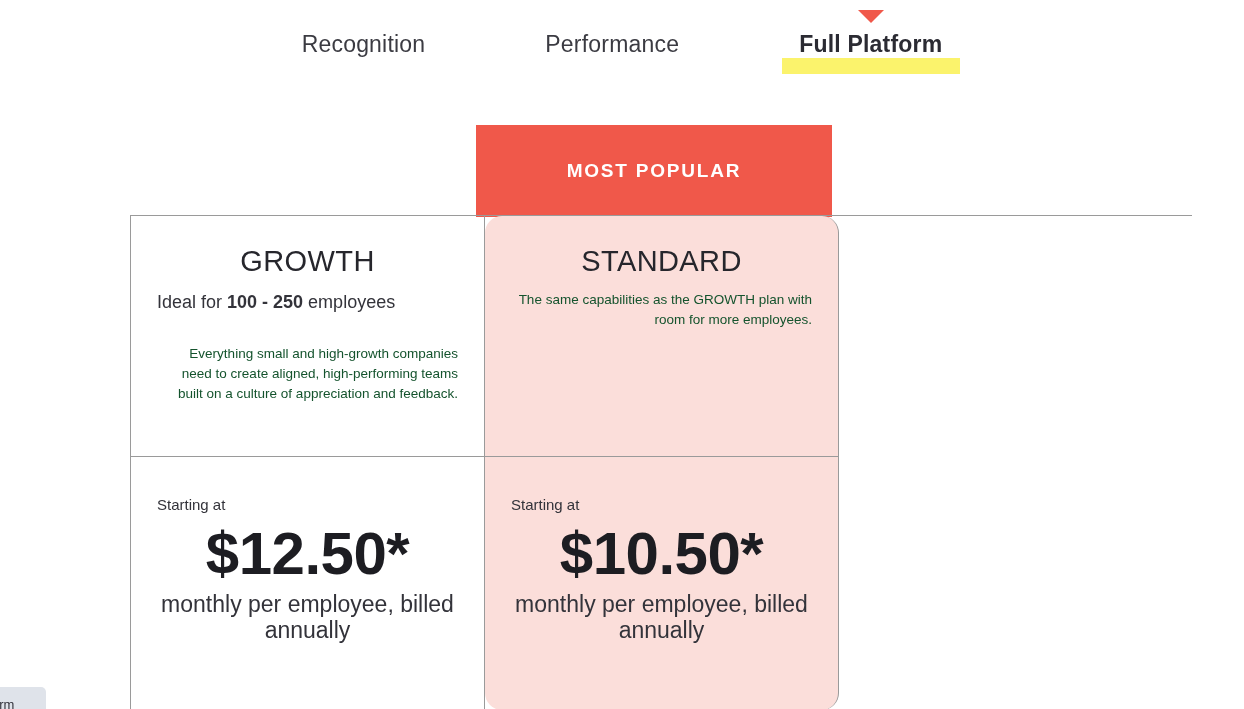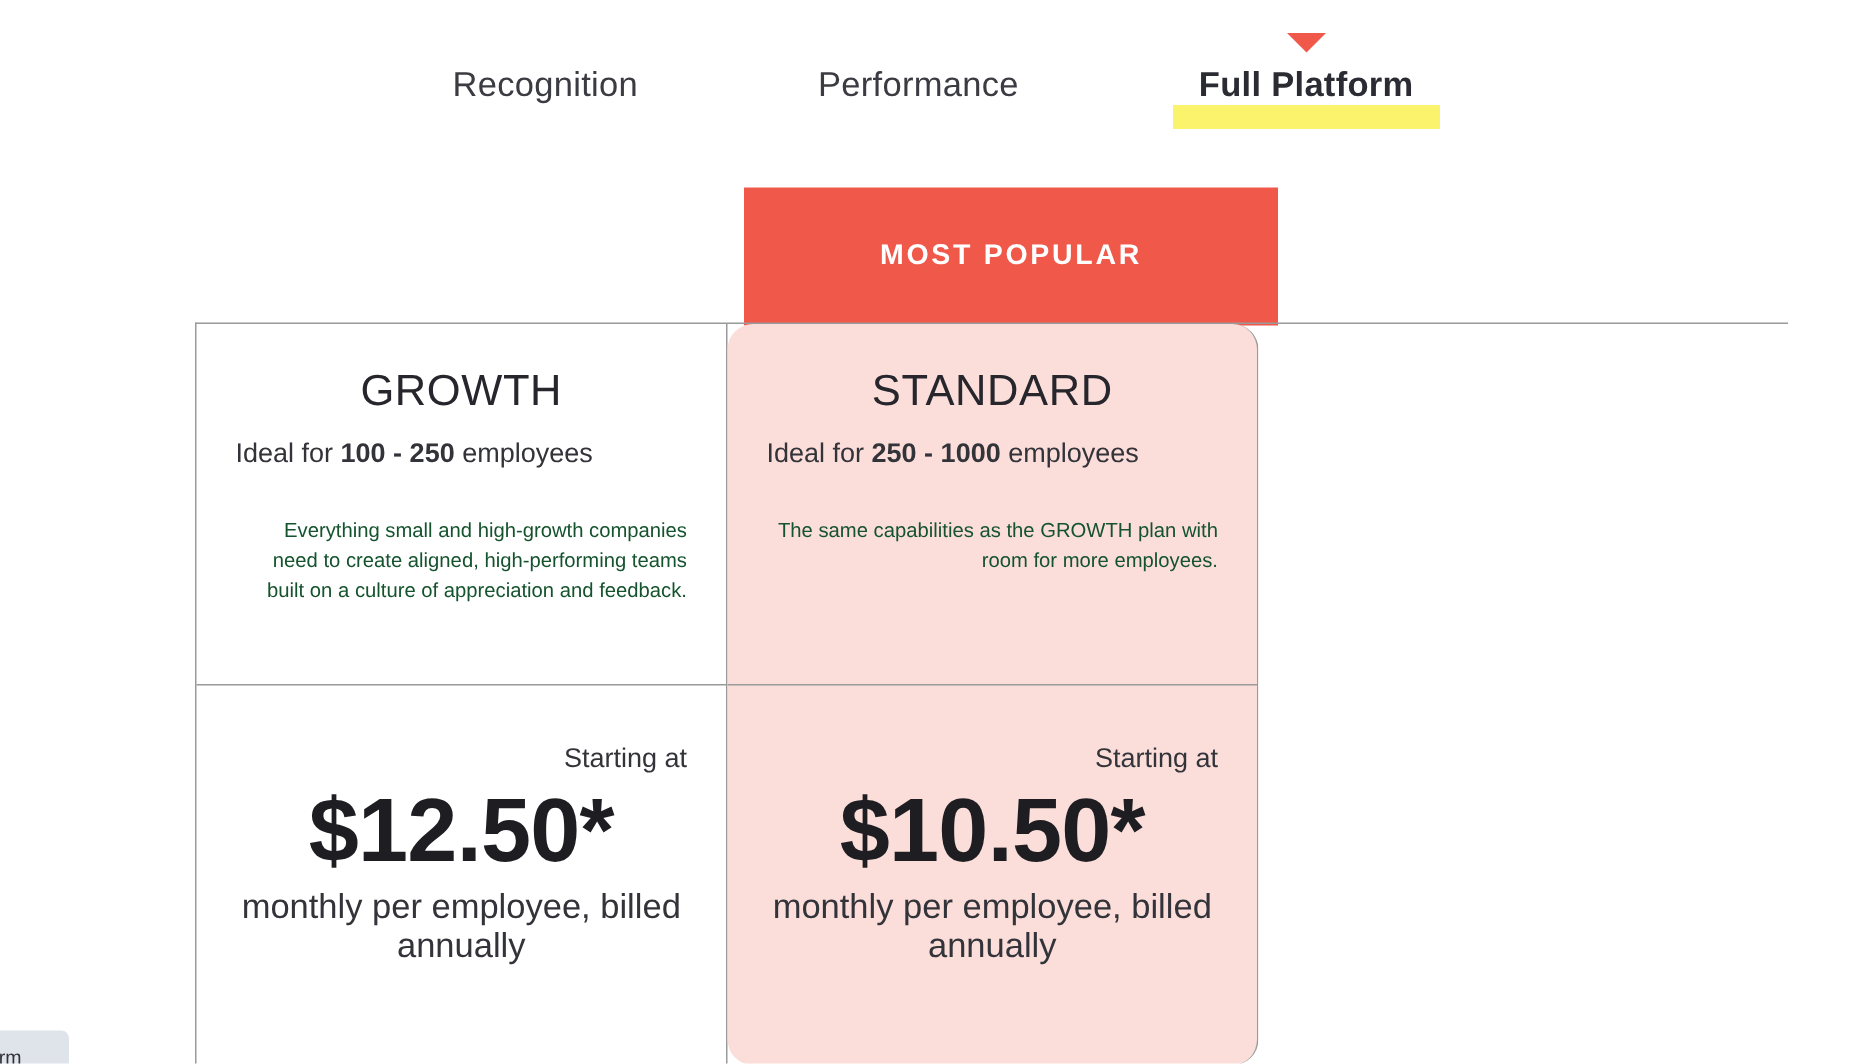--- a/index.html
+++ b/index.html
@@ -23,21 +23,21 @@
     left: 0;
     width: 1244px;
     height: 100px;
     display: flex;
     justify-content: center;
     align-items: flex-start;
   }
   .tab {
     position: relative;
     padding: 30px 0 0 0;
-    margin: 12px 60px;
+    margin: 0 60px;
     text-align: center;
     cursor: pointer;
     user-select: none;
   }
   .tab-label {
     display: block;
     font-size: 23px;
     line-height: 28px;
     letter-spacing: 0.2px;
     color: #3b3b42;
@@ -67,21 +67,21 @@
     bottom: -16px;
     width: 178px;
     height: 16px;
     background: #fbf36c;
     z-index: 1;
   }
 
   
   .popular-banner {
     position: absolute;
-    left: 496px;
+    left: 476px;
     top: 125px;
     width: 356px;
     height: 92px;
     background: #f0584a;
     display: flex;
     align-items: center;
     justify-content: center;
   }
   .popular-banner-text {
     color: #ffffff;
@@ -146,22 +146,22 @@
   }
   .plan-desc {
     font-size: 13.5px;
     line-height: 20px;
     color: #14532d;
     margin: 0;
     text-align: right;
   }
 
   .price-pre {
-    text-align: right;
-    font-size: 18px;
+    text-align: left;
+    font-size: 15px;
     line-height: 24px;
     color: #33333a;
     margin: 0 0 6px 0;
   }
   .price-main {
     text-align: center;
     font-size: 60px;
     line-height: 62px;
     font-weight: bold;
     letter-spacing: -0.5px;
@@ -232,21 +232,20 @@
     <div class="cell cell-price">
       <p class="price-pre">Starting at</p>
       <p class="price-main">$12.50*</p>
       <p class="price-post">monthly per employee, billed annually</p>
     </div>
   </div>
 
   <div class="col highlight">
     <div class="cell cell-info">
       <h2 class="plan-name">STANDARD</h2>
-      <p class="plan-ideal"><span>Ideal for </span><b>250 - 1000</b><span> employees</span></p>
       <p class="plan-desc">The same capabilities as the GROWTH plan with room for more employees.</p>
     </div>
     <div class="cell cell-price">
       <p class="price-pre">Starting at</p>
       <p class="price-main">$10.50*</p>
       <p class="price-post">monthly per employee, billed annually</p>
     </div>
   </div>
 
 

